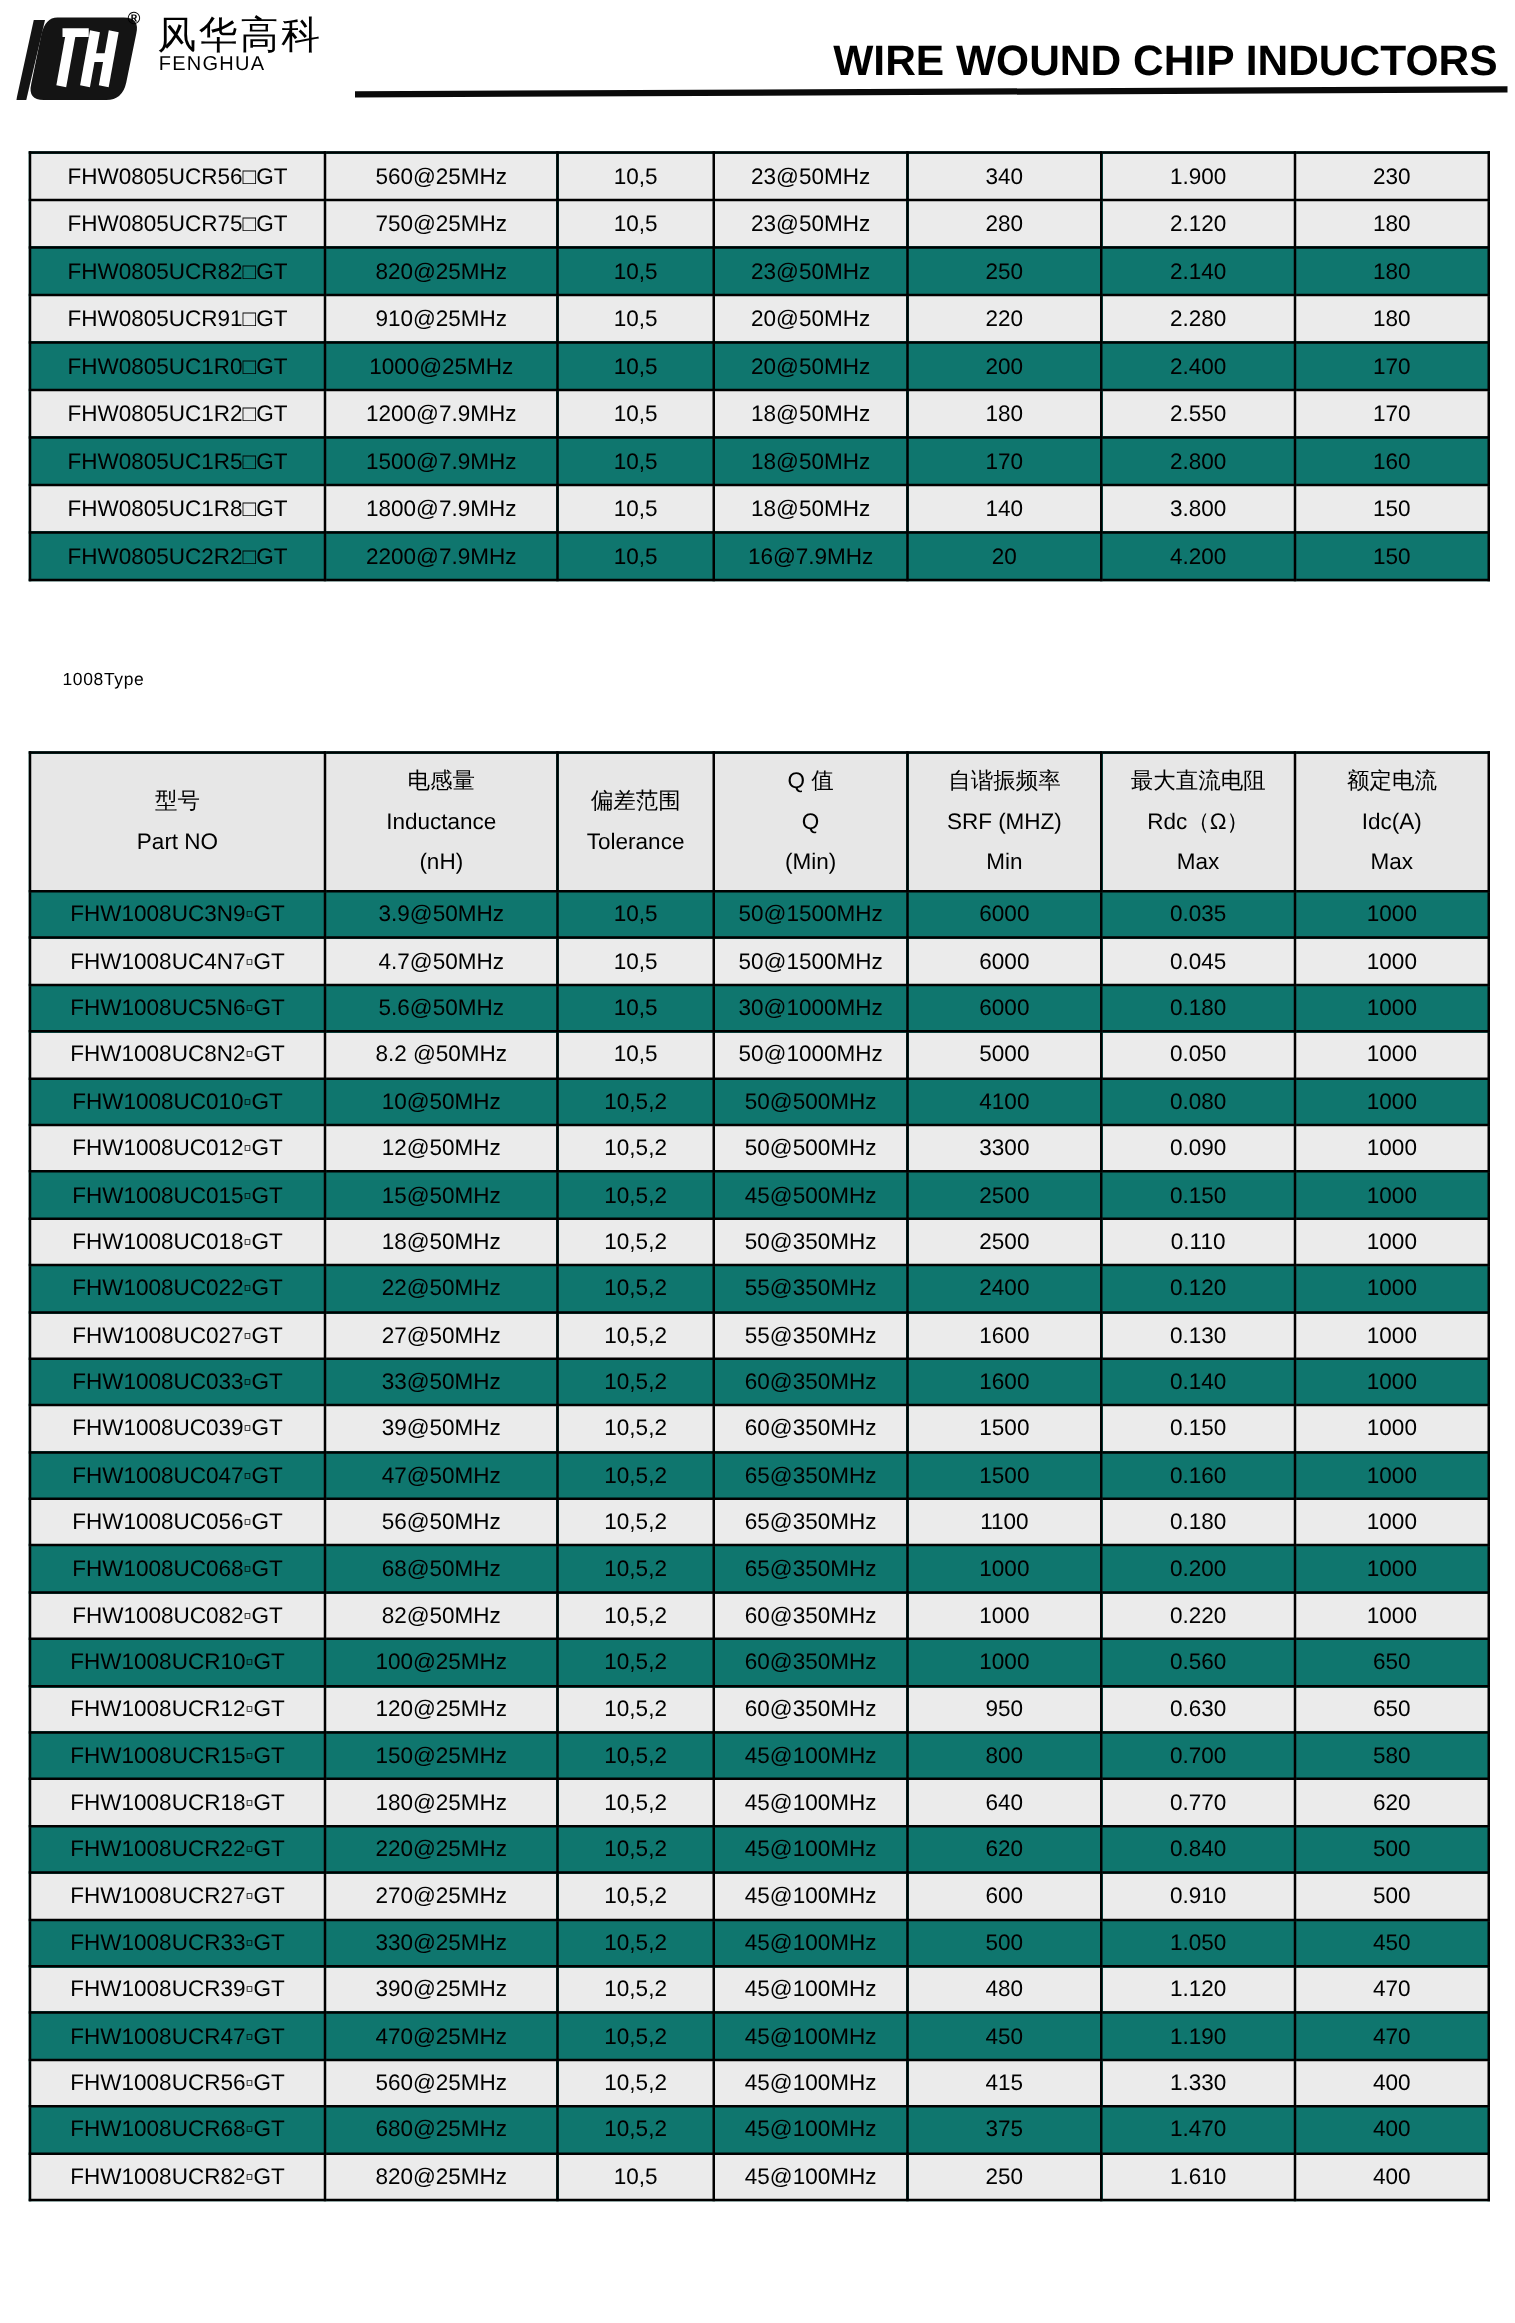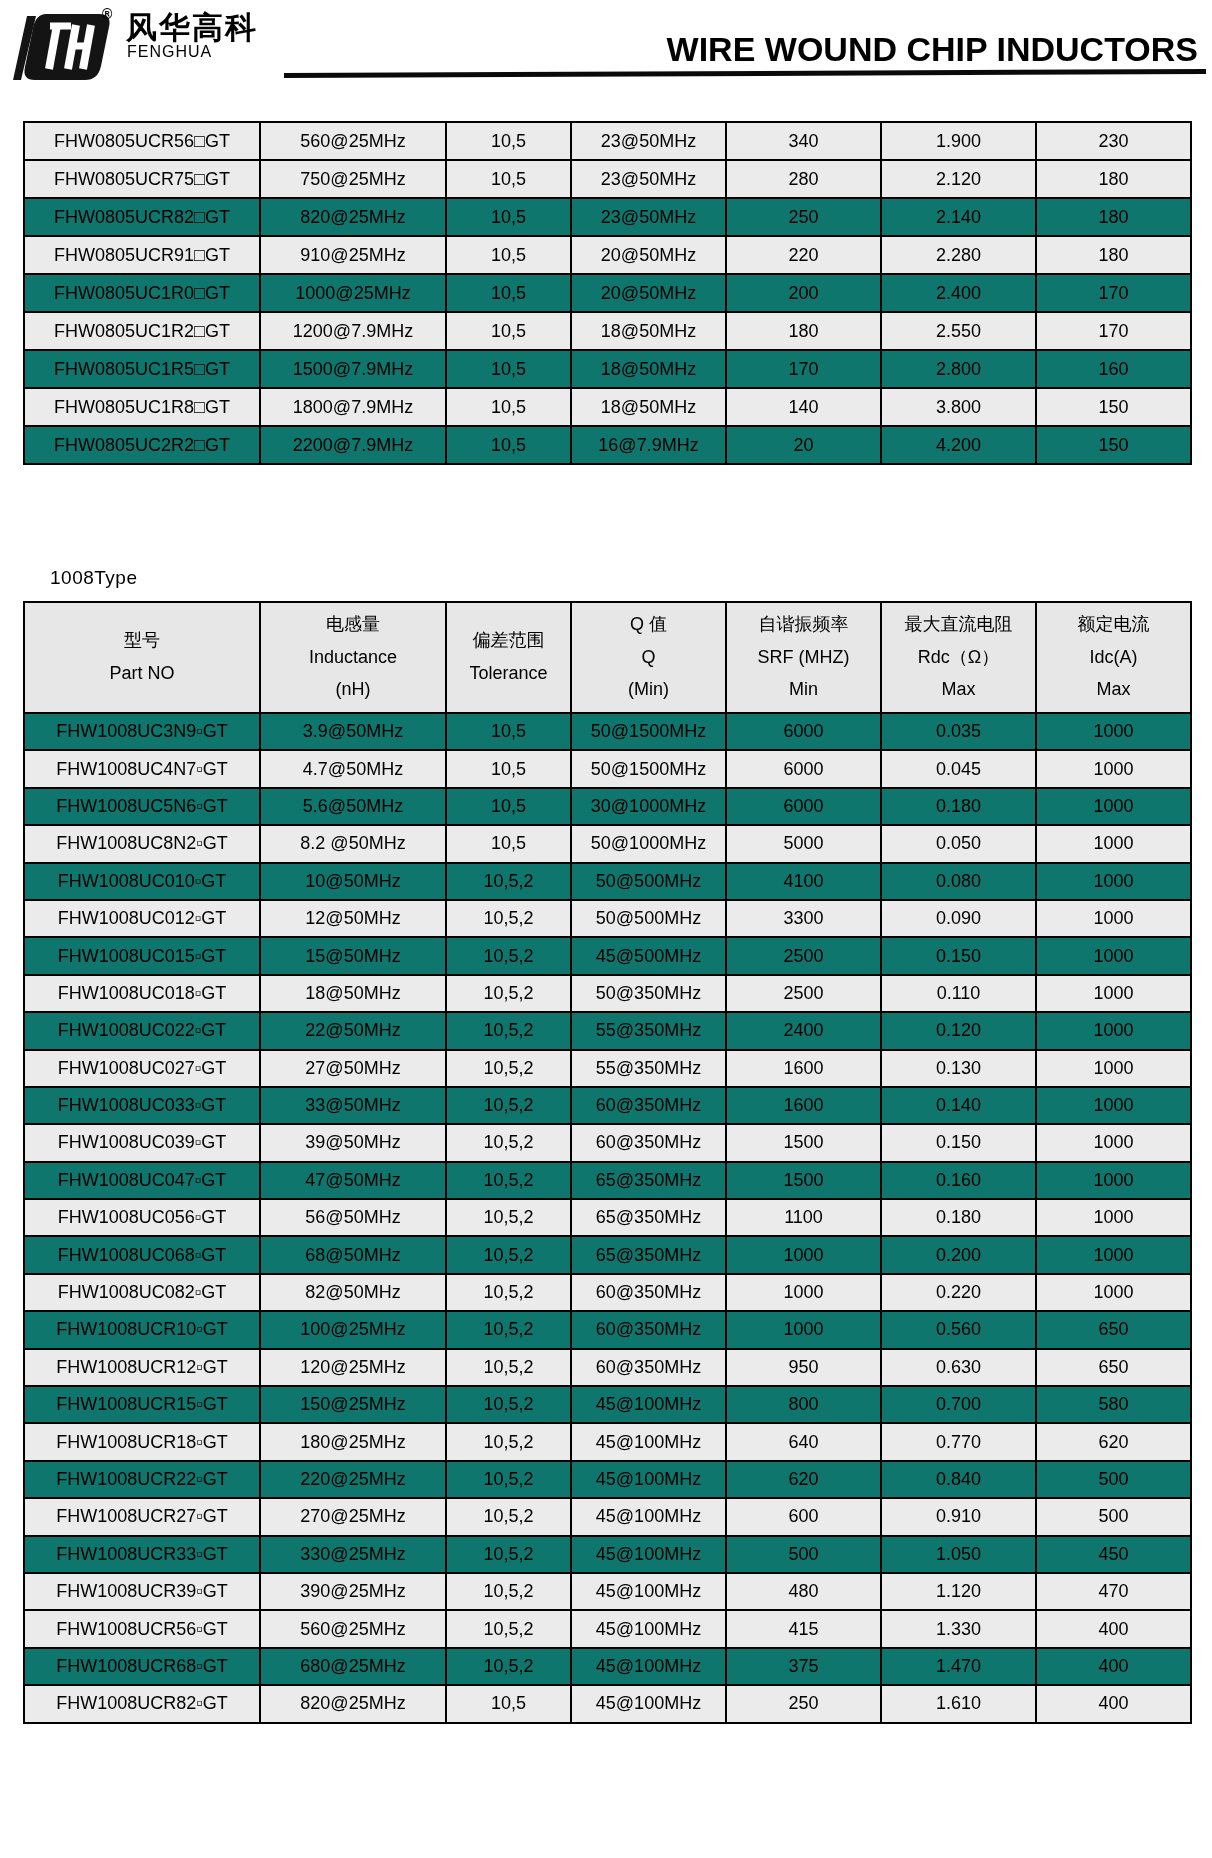--- a/index.html
+++ b/index.html
@@ -2,38 +2,38 @@
 <html><head>
 <meta charset="utf-8">
 <style>
   html,body{margin:0;padding:0;background:#fff;}
   body{width:1212px;height:1858px;font-family:"Liberation Sans","DejaVu Sans",sans-serif;color:#000;}
   .page{position:relative;width:1212px;height:1858px;background:#fff;overflow:hidden;}
 
   
   .logo-mark{position:absolute;left:13px;top:10px;width:100px;height:76px;}
   .reg-mark{position:absolute;left:102px;top:6px;font-size:14px;font-weight:bold;}
-  .brand-cn{position:absolute;left:126px;top:12px;font-size:31px;font-weight:bold;letter-spacing:2px;line-height:1;}
+  .brand-cn{position:absolute;left:126px;top:12px;font-size:31px;font-weight:normal;letter-spacing:2px;line-height:1;}
   .brand-en{position:absolute;left:127px;top:44px;font-size:16px;font-weight:500;letter-spacing:1px;line-height:1;}
   .page-title{position:absolute;right:14px;top:30px;font-size:34px;font-weight:bold;letter-spacing:0px;white-space:nowrap;}
   .title-rule{position:absolute;left:284px;top:71px;width:922px;height:5px;background:#0a0a0a;transform:rotate(-0.25deg);}
 
   
   table.spec{border-collapse:collapse;table-layout:fixed;position:absolute;left:23px;background:#0f766e;}
   table.spec td,table.spec th{border:2px solid #000;text-align:center;vertical-align:middle;
       padding:0;font-size:18px;font-weight:normal;overflow:hidden;white-space:nowrap;}
   #table-0805{top:121px;width:1167px;}
   #table-0805 td{height:36px;}
   #table-1008{top:601px;width:1167px;}
   #table-1008 tbody td{height:35.4px;}
   tr.alt td{background:#ebebeb;}
   #table-1008 thead th{background:#e7e7e7;height:109px;}
   .hcell{display:flex;flex-direction:column;justify-content:center;align-items:center;gap:13px;}
   .hcell div{line-height:1.1;}
-  .sec-label{position:absolute;left:50px;top:567px;font-size:19px;letter-spacing:0.5px;text-align:right;}
+  .sec-label{position:absolute;left:50px;top:535px;font-size:14px;letter-spacing:0.5px;text-align:right;}
 </style>
 </head>
 <body>
 
 <div class="page">
 
   <svg class="logo-mark" viewBox="0 0 100 76" xmlns="http://www.w3.org/2000/svg">
     <path d="M14 6 L23 6 L8 70 L0 70 Z" fill="#141414"></path>
     <path d="M33 4 L86 4 Q99 4 96 17 L88 56 Q85 70 72 70 L22 70 Q9 70 12 57 L20 18 Q23 4 33 4 Z" fill="#141414"></path>
     <path d="M44 15 L36 59" stroke="#fff" stroke-width="8" fill="none"></path>
@@ -416,20 +416,29 @@
         </tr>
         <tr class="alt">
           <td>FHW1008UCR39▫GT</td>
           <td>390@25MHz</td>
           <td>10,5,2</td>
           <td>45@100MHz</td>
           <td>480</td>
           <td>1.120</td>
           <td>470</td>
         </tr>
+        <tr>
+          <td>FHW1008UCR47▫GT</td>
+          <td>470@25MHz</td>
+          <td>10,5,2</td>
+          <td>45@100MHz</td>
+          <td>450</td>
+          <td>1.190</td>
+          <td>470</td>
+        </tr>
         <tr class="alt">
           <td>FHW1008UCR56▫GT</td>
           <td>560@25MHz</td>
           <td>10,5,2</td>
           <td>45@100MHz</td>
           <td>415</td>
           <td>1.330</td>
           <td>400</td>
         </tr>
         <tr>

